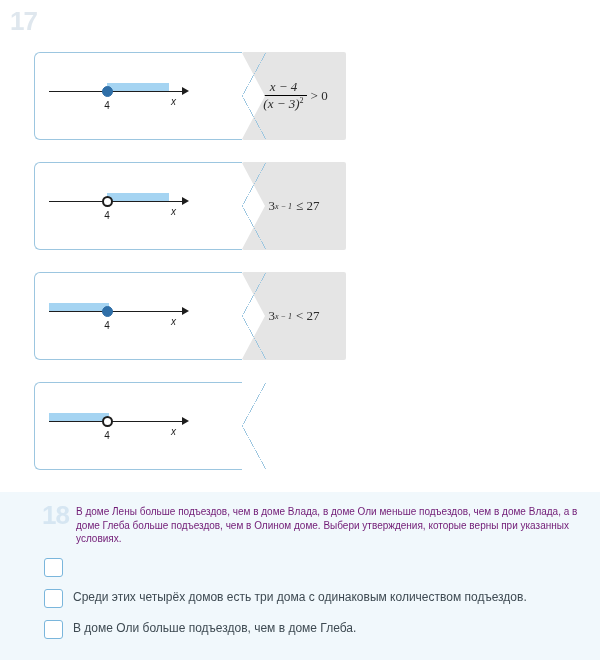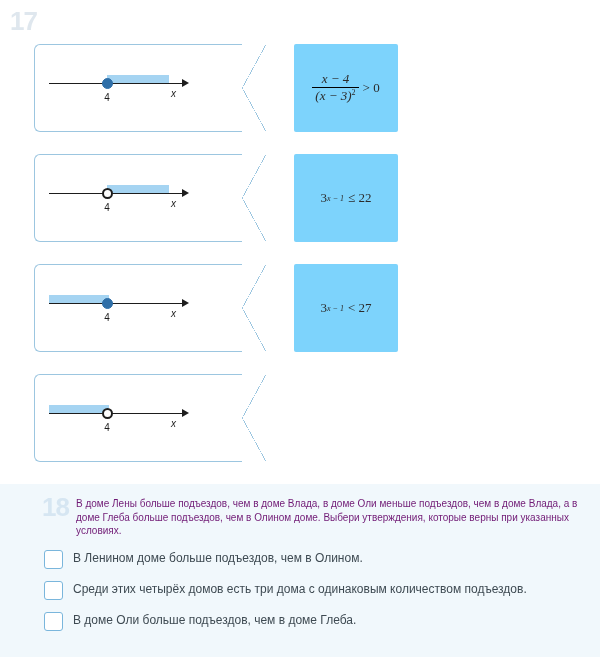--- a/index.html
+++ b/index.html
@@ -18,20 +18,21 @@
   }
 
   
   .task {
     position: relative;
   }
   .task-header {
     display: flex;
     align-items: flex-start;
     padding: 8px 10px 4px 10px;
+    flex-direction: column;
   }
   .task-number {
     font-size: 26px;
     font-weight: bold;
     color: #dfe7ee;
     line-height: 1;
     width: 34px;
     flex: 0 0 34px;
     letter-spacing: -1px;
   }
@@ -147,22 +148,21 @@
     width: 20px;
     text-align: center;
   }
   .tick-label.at58 { left: 48px; }
 
   
   .right-card {
     width: 104px;
     height: 88px;
     flex: 0 0 104px;
-    margin-left: 52px;
-    background: #7dd3fc;
+    background: #e5e5e5;
     border-radius: 2px;
     display: flex;
     align-items: center;
     justify-content: center;
     color: #2b2b2b;
     font-family: "Liberation Serif", serif;
     font-size: 13px;
   }
   .frac {
     display: inline-block;
@@ -257,21 +257,21 @@
           <div class="axis"></div>
           <div class="axis-arrow"></div>
           <div class="dot open at58"></div>
           <div class="tick-label at58">4</div>
           <div class="x-label">x</div>
         </div>
       </div>
       <div class="right-card">
         <span>3</span>
           <sup class="sup-i">x − 1</sup>
-          <span style="margin-left:4px;">≤ 22</span>
+          <span style="margin-left:4px;">≤ 27</span>
       </div>
     </div>
 
     <div class="match-row">
       <div class="left-card">
         <div class="notch-fill"></div>
         <div class="numline">
           <div class="band left"></div>
           <div class="axis"></div>
           <div class="axis-arrow"></div>
@@ -306,21 +306,20 @@
 
 <div class="task18">
   <div class="task18-head">
     <div class="task-number">18</div>
     <div class="task18-text">В доме Лены больше подъездов, чем в доме Влада, в доме Оли меньше подъездов, чем в доме Влада, а в доме Глеба больше подъездов, чем в Олином доме. Выбери утверждения, которые верны при указанных условиях.</div>
   </div>
 
   <div class="options">
     <div class="option">
       <div class="checkbox"></div>
-      <div class="option-label">В Ленином доме больше подъездов, чем в Олином.</div>
     </div>
     <div class="option">
       <div class="checkbox"></div>
       <div class="option-label">Среди этих четырёх домов есть три дома с одинаковым количеством подъездов.</div>
     </div>
     <div class="option">
       <div class="checkbox"></div>
       <div class="option-label">В доме Оли больше подъездов, чем в доме Глеба.</div>
     </div>
   </div>

